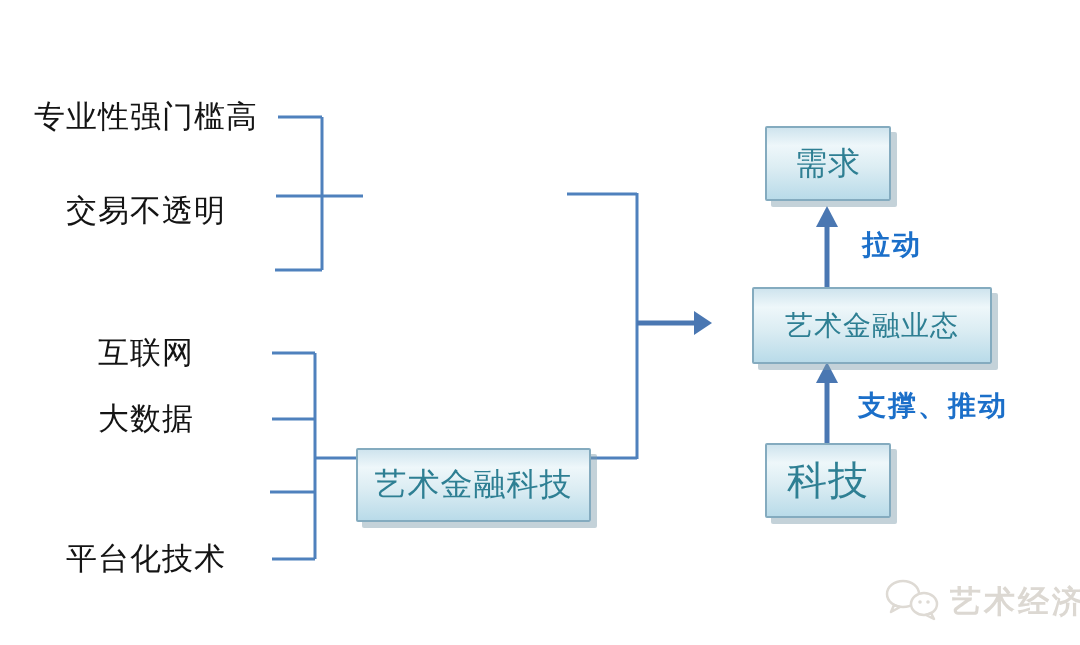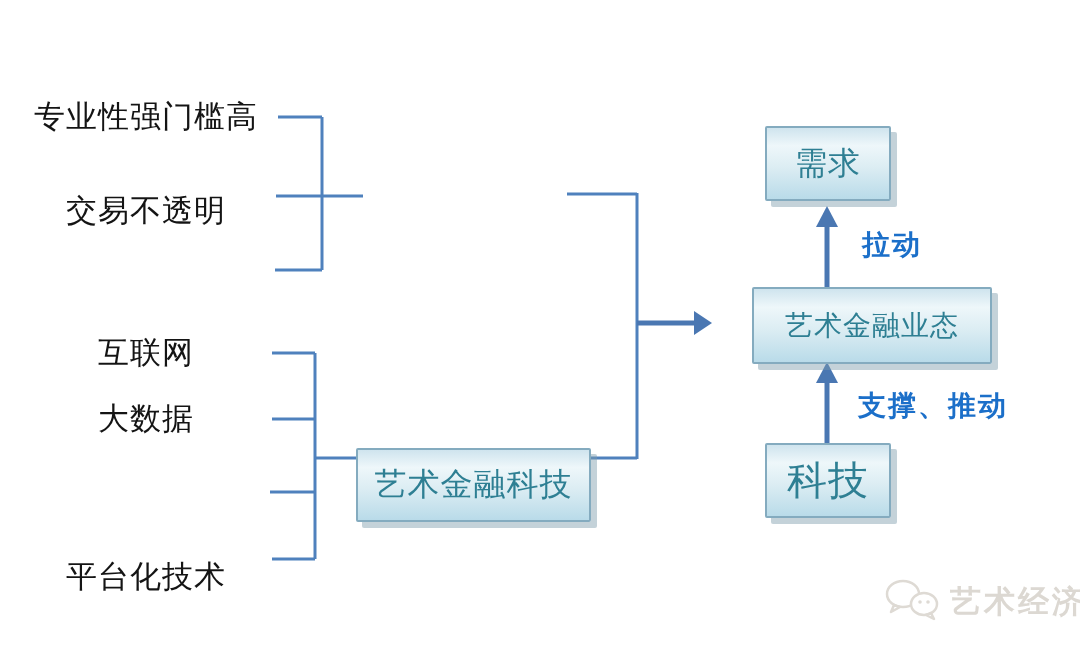--- a/index.html
+++ b/index.html
@@ -87,21 +87,21 @@
       <line x1="827" y1="443" x2="827" y2="381" stroke="#4a77b2" stroke-width="5"></line>
       <polygon points="816,383 827,362 838,383" fill="#4a77b2"></polygon>
     </g>
   </svg>
 
   <div class="side-label" style="top:99px">专业性强门槛高</div>
   <div class="side-label" style="top:193px">交易不透明</div>
 
   <div class="side-label" style="top:335px">互联网</div>
   <div class="side-label" style="top:401px">大数据</div>
-  <div class="side-label" style="top:559px">平台化技术</div>
+  <div class="side-label" style="top:541px">平台化技术</div>
 
   <div class="flow-box box-fintech">艺术金融科技</div>
   <div class="flow-box box-center">艺术金融业态</div>
   <div class="flow-box box-demand">需求</div>
   <div class="flow-box box-tech">科技</div>
 
   <div class="flow-label label-pull">拉动</div>
   <div class="flow-label label-support">支撑、推动</div>
 
   <div class="watermark">

